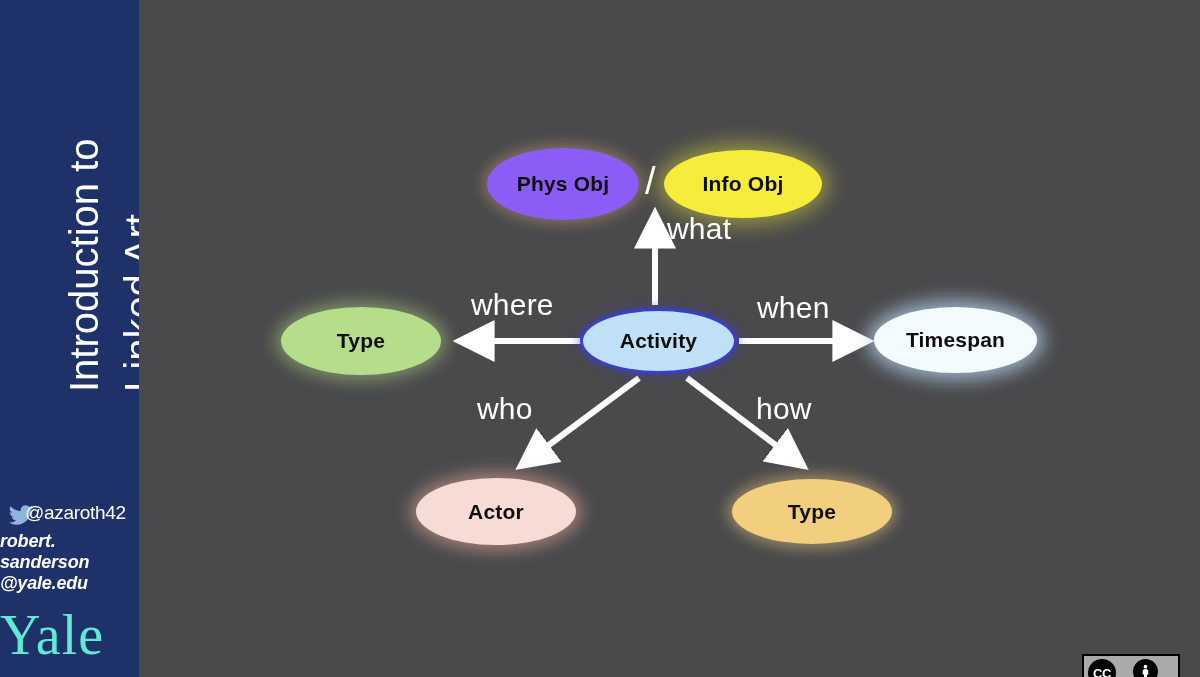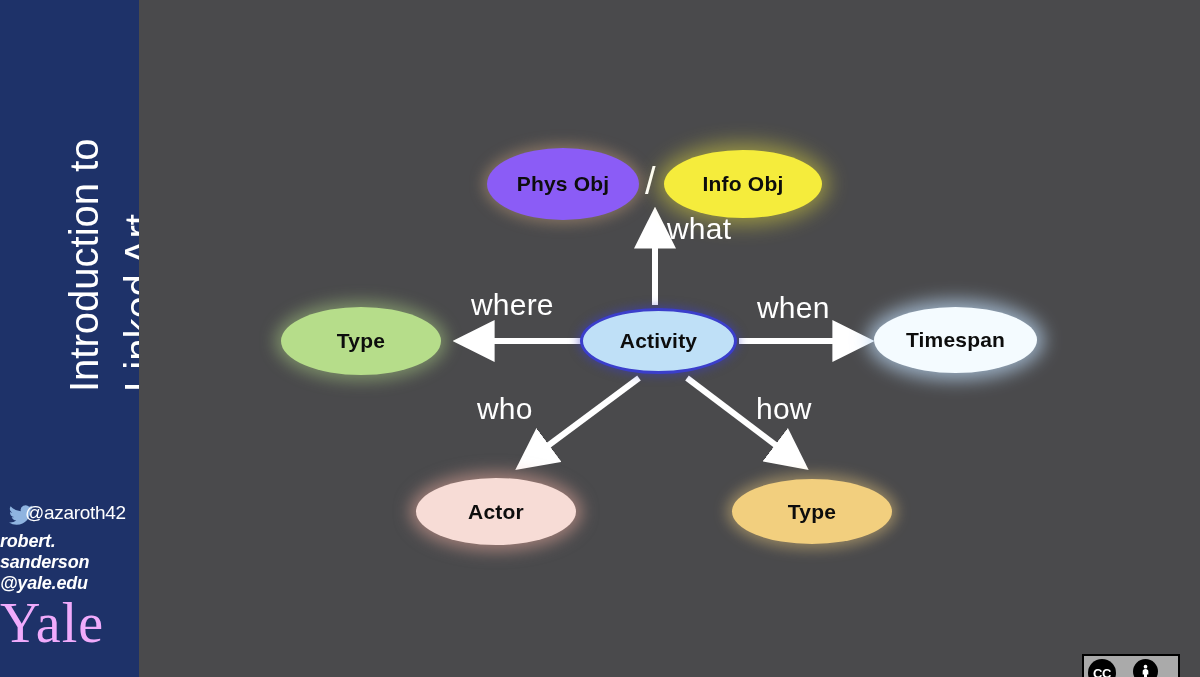--- a/index.html
+++ b/index.html
@@ -86,25 +86,25 @@
   }
   .email-line {
     font-size: 18px;
     font-style: italic;
     font-weight: bold;
     line-height: 21px;
     color: #ffffff;
     letter-spacing: -0.2px;
   }
   #yale-logo {
-    margin-top: 0;
+    margin-top: 12px;
     font-family: "Liberation Serif", serif;
     font-size: 56px;
     line-height: 58px;
-    color: #f0abfc;
+    color: #5eead4;
     letter-spacing: 1px;
   }
 
   
   #slide-title {
     position: absolute;
     left: 139px;
     top: 22px;
     width: 1061px;
     text-align: center;

